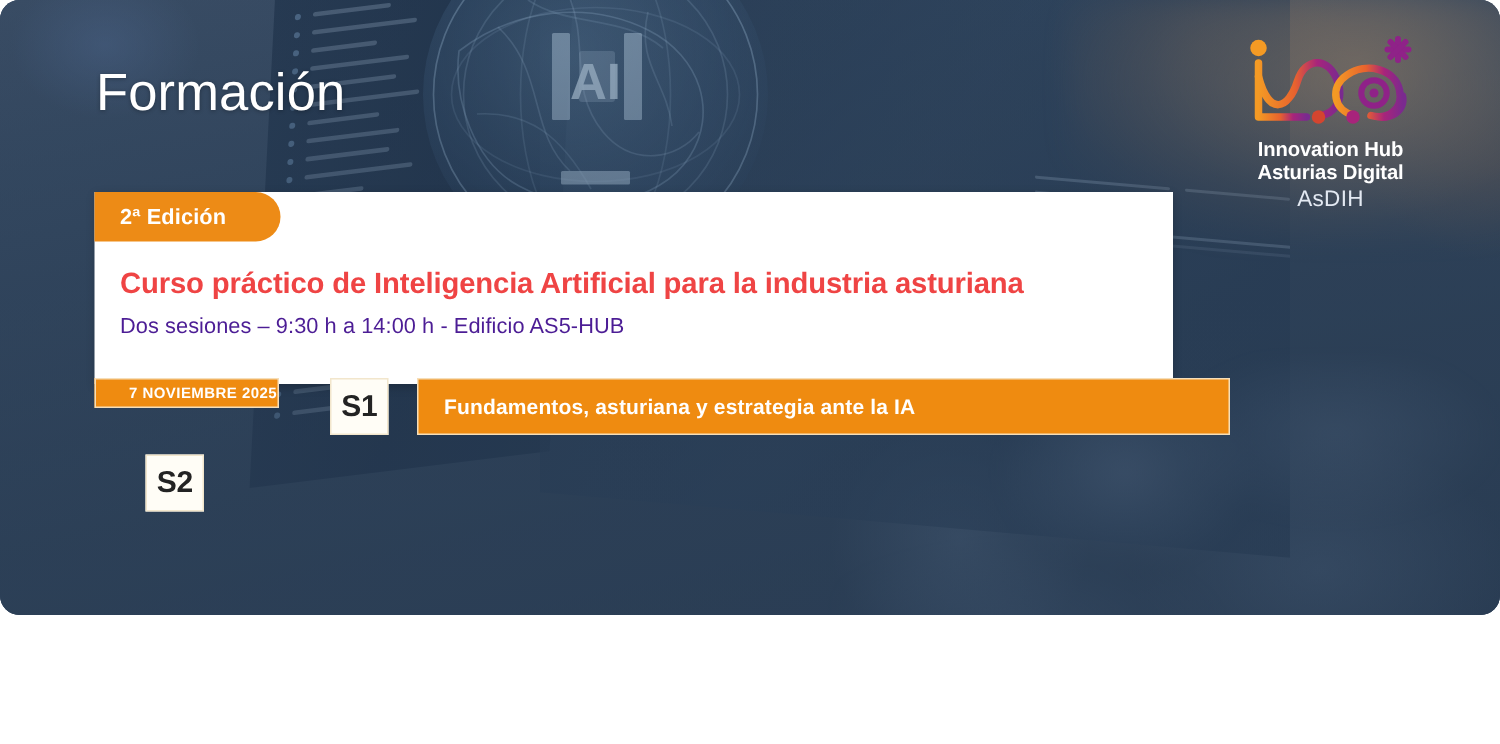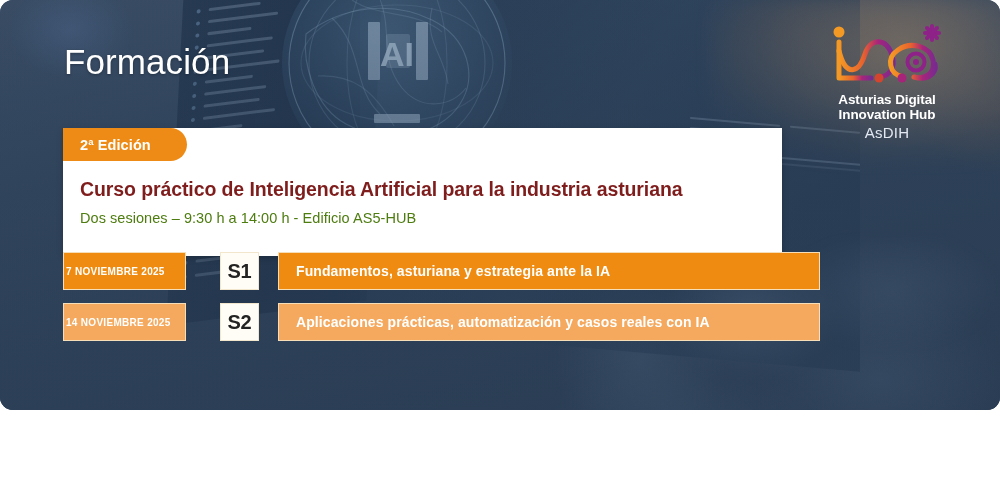--- a/index.html
+++ b/index.html
@@ -160,52 +160,52 @@
     display: flex;
     align-items: center;
     letter-spacing: .1px;
   }
 
   .card-title {
     position: absolute;
     left: 17px; top: 50px;
     font-size: 19.5px;
     font-weight: 700;
-    color: #7f1d1d;
+    color: #ef4444;
     letter-spacing: -.1px;
     white-space: nowrap;
   }
 
   .card-sub {
     position: absolute;
     left: 17px; top: 82px;
     font-size: 14.5px;
     font-weight: 400;
-    color: #4d7c0f;
+    color: #4c1d95;
     letter-spacing: .05px;
     white-space: nowrap;
   }
 
   
   .sessions {
     position: absolute;
     left: 63px; top: 252px;
   }
   .srow {
     display: flex;
     align-items: stretch;
     margin-bottom: 13px;
   }
   .s-date {
     width: 123px;
-    height: 38px;
+    height: 20px;
     border: 1px solid #f6deb8;
     display: flex;
     align-items: center;
-    padding-left: 2px;
+    padding-left: 22px;
     color: #ffffff;
     font-size: 10px;
     font-weight: 700;
     letter-spacing: .3px;
   }
   .s-code {
     width: 39px;
     height: 38px;
     margin-left: 34px;
     background: #fffdf6;
@@ -357,23 +357,21 @@
 
     <div class="sessions">
 
       <div class="srow">
         <div class="s-date tone-strong">7 NOVIEMBRE 2025</div>
         <div class="s-code">S1</div>
         <div class="s-title tone-strong">Fundamentos, asturiana y estrategia ante la IA</div>
       </div>
 
       <div class="srow">
-        <div class="s-date tone-light">14 NOVIEMBRE 2025</div>
         <div class="s-code">S2</div>
-        <div class="s-title tone-light">Aplicaciones prácticas, automatización y casos reales con IA</div>
       </div>
 
     </div>
 
     <div class="asdih">
       <svg class="asdih-mark" viewBox="0 0 236 144" xmlns="http://www.w3.org/2000/svg">
         <defs>
           <linearGradient id="agrad" x1="0" y1="0" x2="1" y2="0">
             <stop offset="0%" stop-color="#f49a24"></stop>
             <stop offset="45%" stop-color="#e8622e"></stop>
@@ -392,22 +390,22 @@
         <circle cx="176" cy="88" r="17" fill="none" stroke="#8f2288" stroke-width="8"></circle>
         <circle cx="176" cy="88" r="6" fill="#8f2288"></circle>
         <g stroke="#8f2288" stroke-width="8" stroke-linecap="round">
           <path d="M208 16 L208 44"></path>
           <path d="M194 30 L222 30"></path>
           <path d="M198 20 L218 40"></path>
           <path d="M218 20 L198 40"></path>
         </g>
       </svg>
       <div class="asdih-name">
+        <div>Innovation Hub</div>
         <div>Asturias Digital</div>
-        <div>Innovation Hub</div>
       </div>
       <div class="asdih-abbr">AsDIH</div>
     </div>
 
   </div>
 
   <div class="footer">
 
     
 

